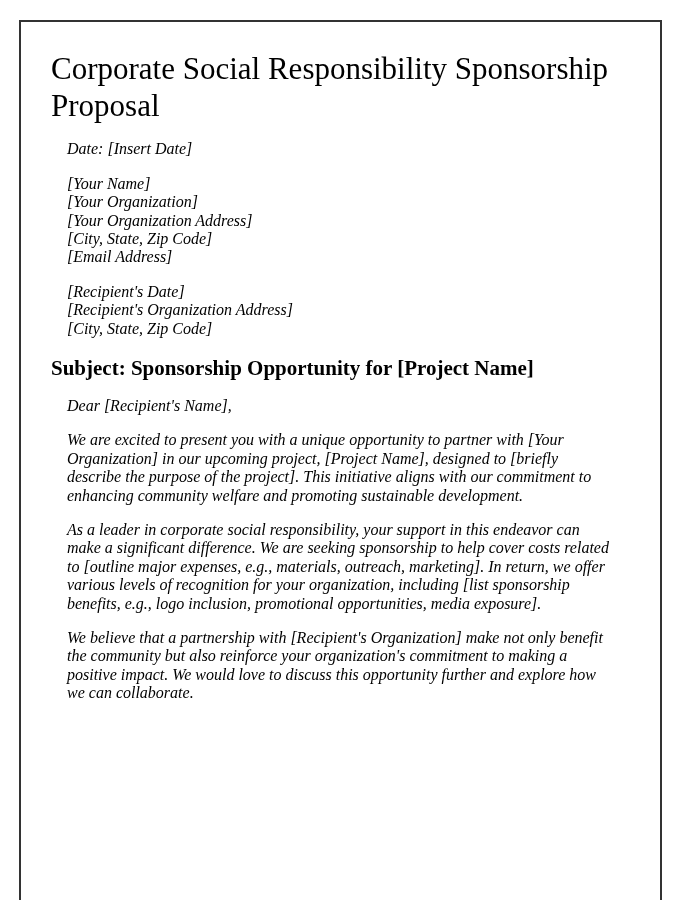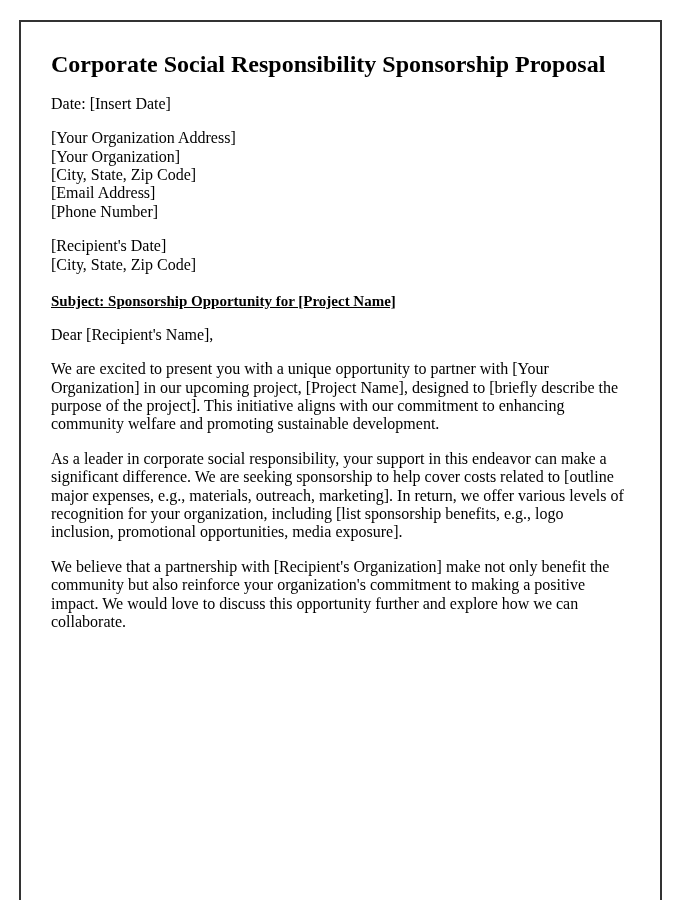--- a/index.html
+++ b/index.html
@@ -22,58 +22,59 @@
     box-sizing: border-box;
     background: #ffffff;
     border: 2px solid #333333;
     padding: 22px 30px 30px 30px;
     font-family: "Liberation Serif", "DejaVu Serif", serif;
     font-size: 16px;
     line-height: 1.15;
     color: #000000;
   }
   h1.doc-title {
-    font-size: 24px;
+    font-size: 31px;
     line-height: 1.2;
-    font-weight: bold;
+    font-weight: normal;
     margin: 6px 0 0 0;
   }
   h2.doc-subject {
-    font-size: 15px;
+    font-size: 21px;
     line-height: 1.2;
     font-weight: bold;
     margin: 18px 0 16px 0;
-    text-decoration: underline;
   }
   p.block {
-    margin: 16px 0;
+    margin: 16px 16px;
+    font-style: italic;
   }
   .line {
     display: block;
   }
 </style>
 </head>
 <body>
 
 <div class="page">
 
   <h1 class="doc-title">Corporate Social Responsibility Sponsorship Proposal</h1>
 
   <p class="block">Date: [Insert Date]</p>
 
   <p class="block">
+    <span class="line">[Your Name]</span>
+    <span class="line">[Your Organization]</span>
     <span class="line">[Your Organization Address]</span>
-    <span class="line">[Your Organization]</span>
     <span class="line">[City, State, Zip Code]</span>
     <span class="line">[Email Address]</span>
-    <span class="line">[Phone Number]</span>
   </p>
 
   <p class="block">
     <span class="line">[Recipient's Date]</span>
+    <span class="line">[Recipient's Organization Address]</span>
     <span class="line">[City, State, Zip Code]</span>
   </p>
 
   <h2 class="doc-subject">Subject: Sponsorship Opportunity for [Project Name]</h2>
 
   <p class="block">Dear [Recipient's Name],</p>
 
   <p class="block">We are excited to present you with a unique opportunity to partner with [Your Organization] in our upcoming project, [Project Name], designed to [briefly describe the purpose of the project]. This initiative aligns with our commitment to enhancing community welfare and promoting sustainable development.</p>
   <p class="block">As a leader in corporate social responsibility, your support in this endeavor can make a significant difference. We are seeking sponsorship to help cover costs related to [outline major expenses, e.g., materials, outreach, marketing]. In return, we offer various levels of recognition for your organization, including [list sponsorship benefits, e.g., logo inclusion, promotional opportunities, media exposure].</p>
   <p class="block">We believe that a partnership with [Recipient's Organization] make not only benefit the community but also reinforce your organization's commitment to making a positive impact. We would love to discuss this opportunity further and explore how we can collaborate.</p>

